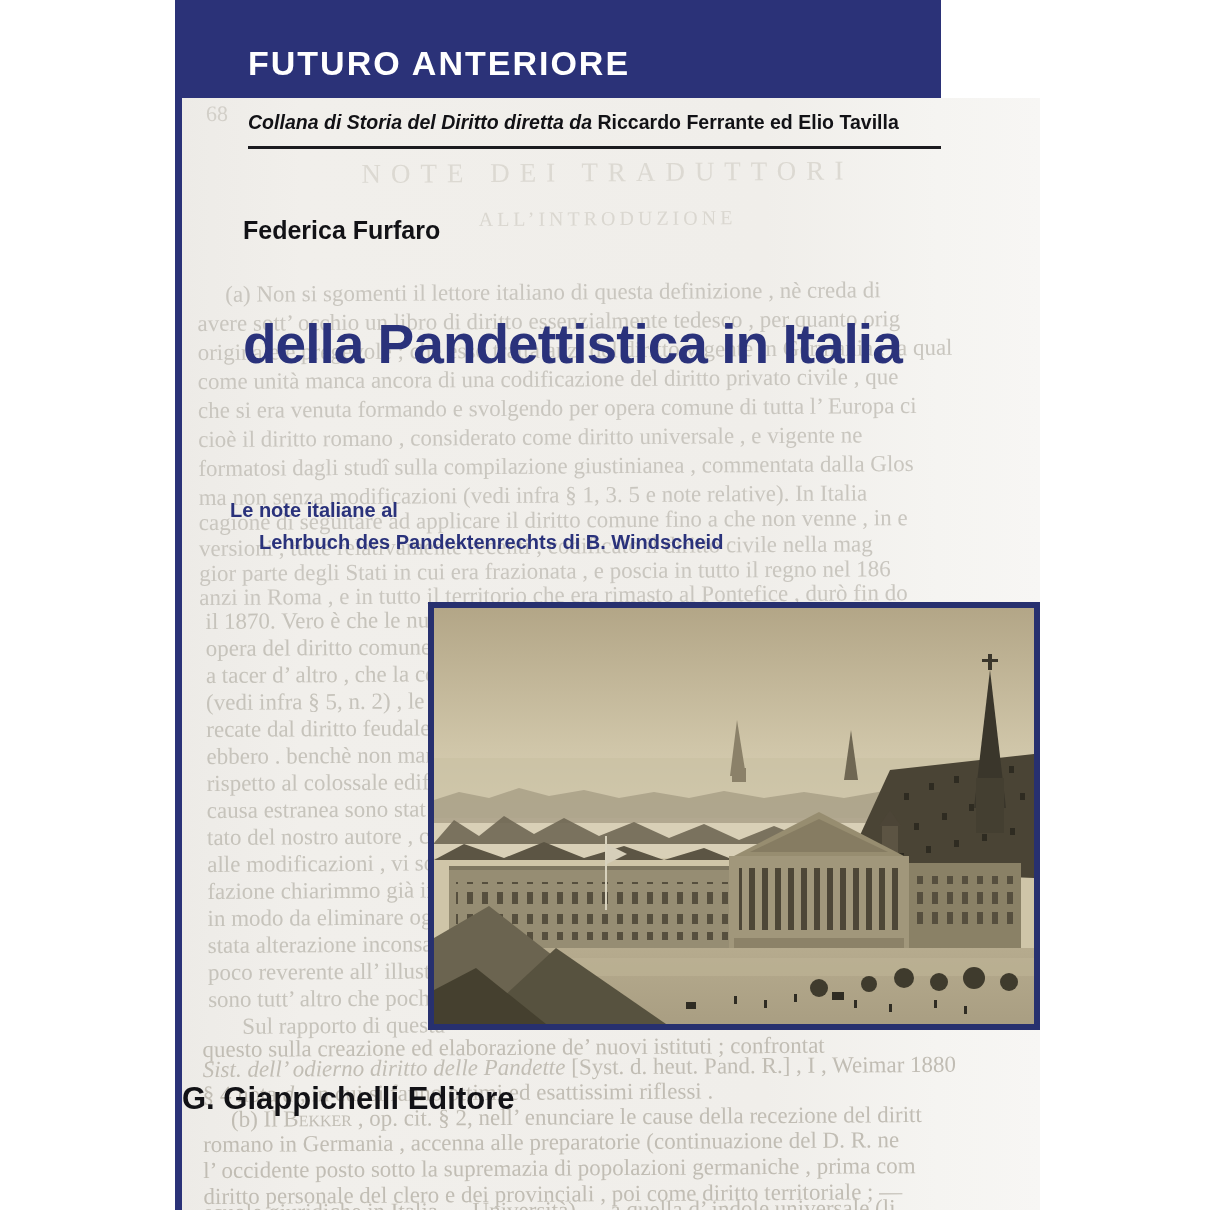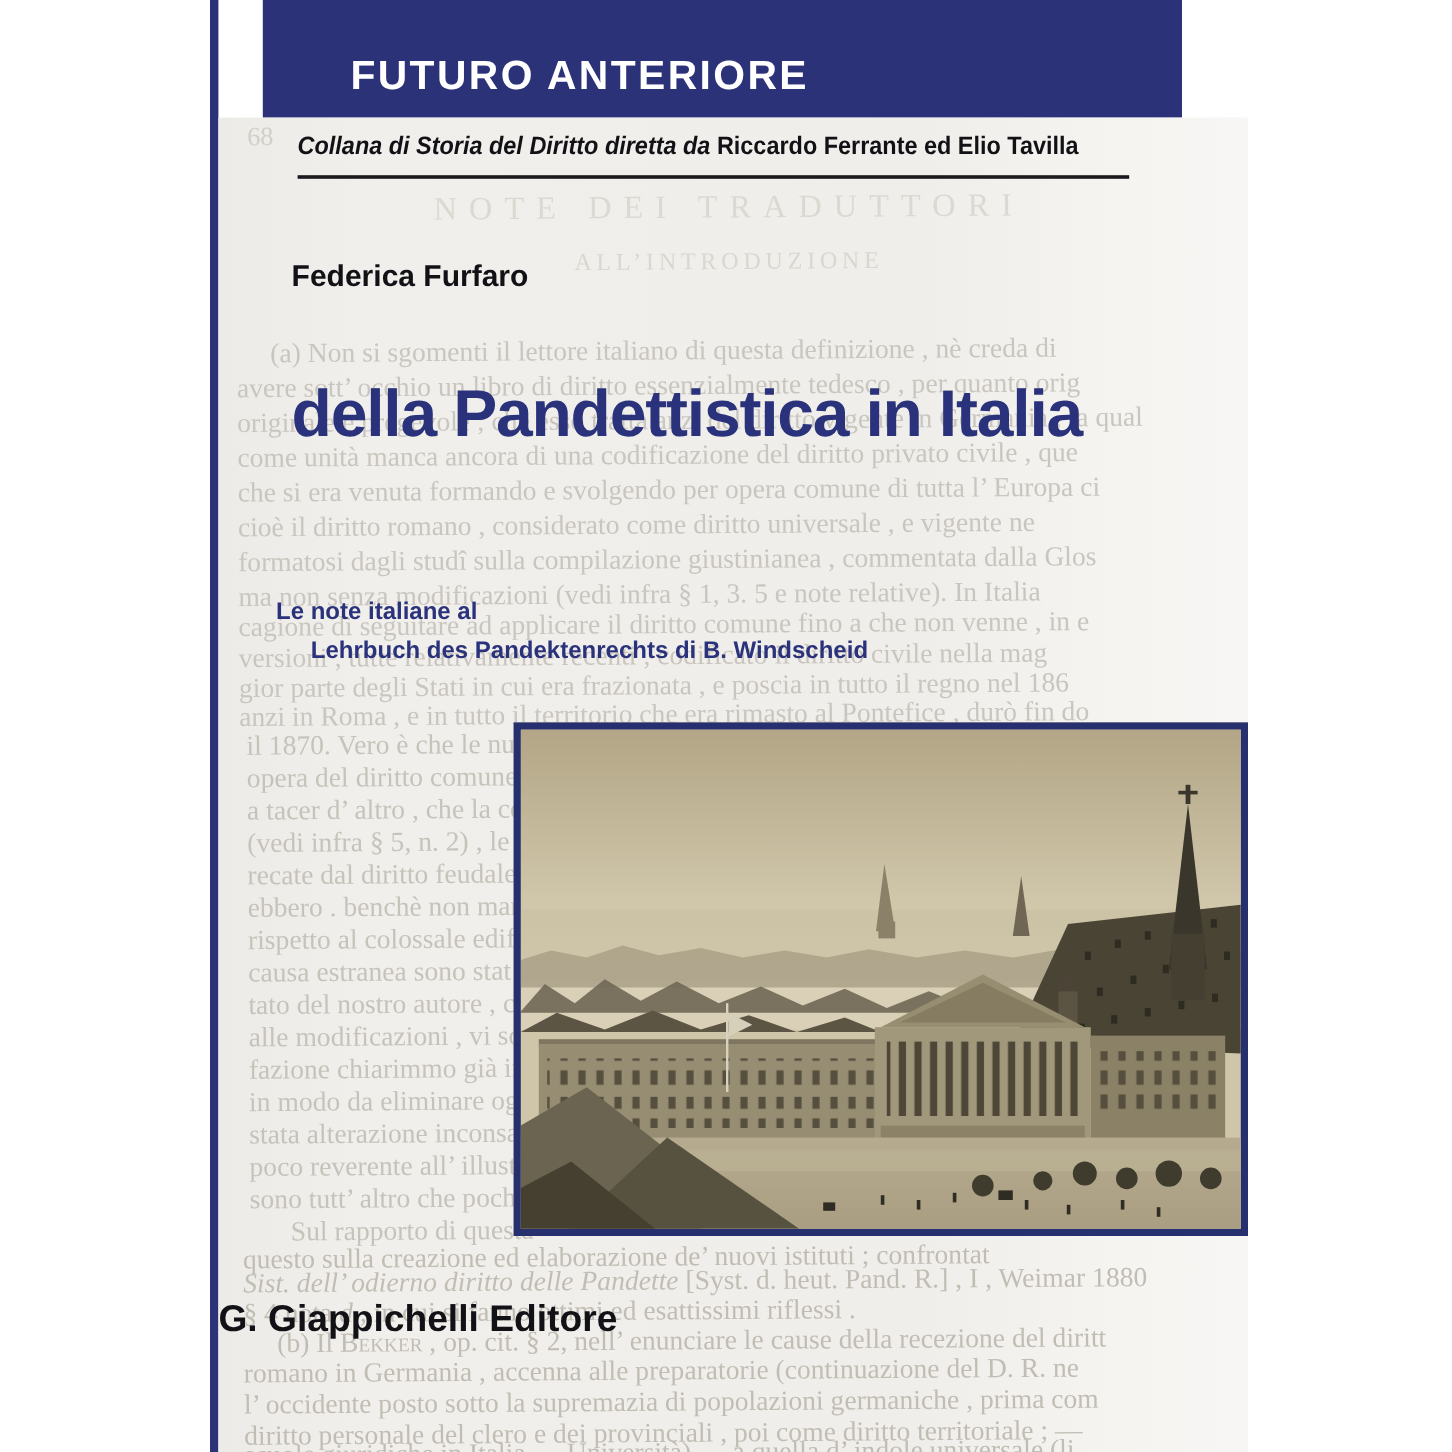--- a/index.html
+++ b/index.html
@@ -1,21 +1,21 @@
 <!DOCTYPE html>
 <html><head>
 <meta charset="utf-8">
 <style>
   html,body{margin:0;padding:0;}
   body{width:1210px;height:1210px;background:#ffffff;position:relative;overflow:hidden;
        font-family:"Liberation Sans",sans-serif;}
   .cover{position:absolute;inset:0;}
   
   .spine{position:absolute;left:175px;top:0;width:7px;height:1210px;background:#2b3278;}
-  .band{position:absolute;left:175px;top:0;width:766px;height:98px;background:#2b3278;margin-left:44px;}
+  .band{position:absolute;left:175px;top:0;width:766px;height:98px;background:#2b3278;}
   .band-title{position:absolute;left:73px;top:44px;color:#ffffff;font-weight:bold;
               font-size:34px;letter-spacing:2px;white-space:nowrap;}
   
   .page{position:absolute;left:182px;top:98px;width:858px;height:1112px;overflow:hidden;
         background:linear-gradient(90deg,#edebe7 0%,#f1efeb 14%,#f0eeea 68%,#f5f4f1 88%,#f7f6f4 100%);}
   .scan-layer{position:absolute;left:0;top:0;width:100%;height:100%;
               transform:rotate(-0.4deg);transform-origin:20px 600px;
               font-family:"Liberation Serif",serif;color:#c9c6bf;}
   .scan-line{position:absolute;white-space:nowrap;font-size:23px;line-height:23px;}
   .scan-line .it{font-style:italic;}

